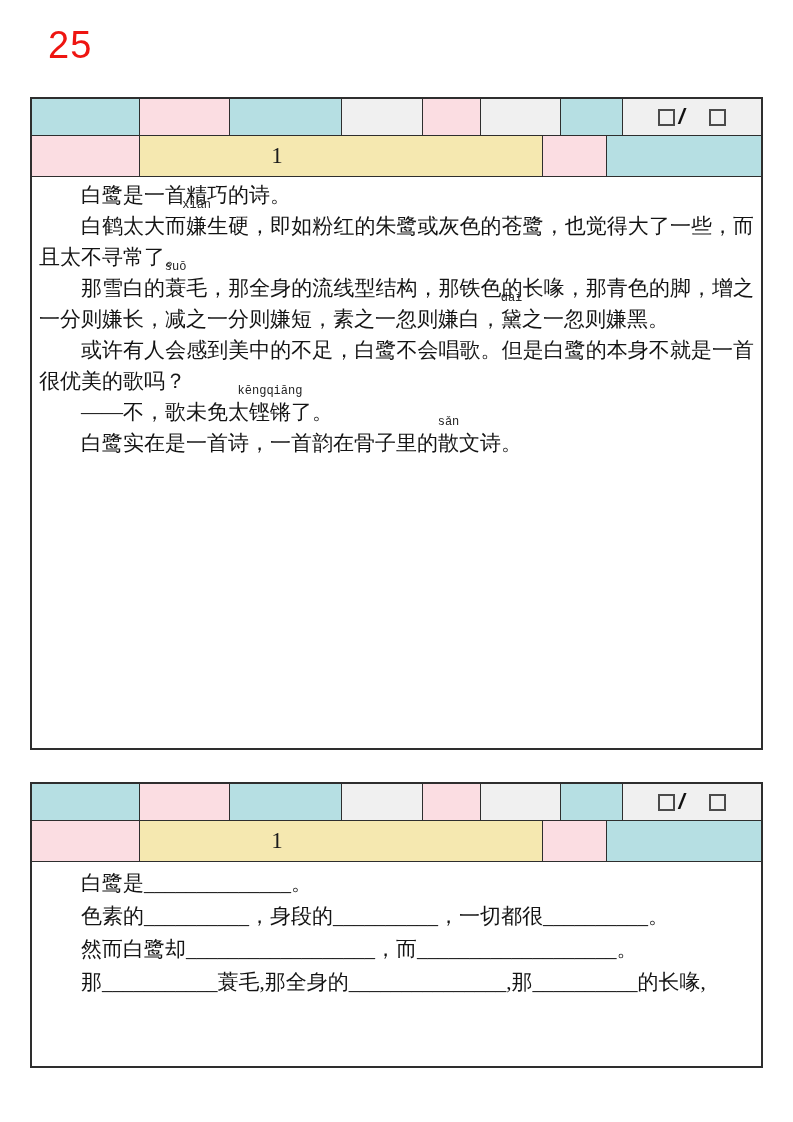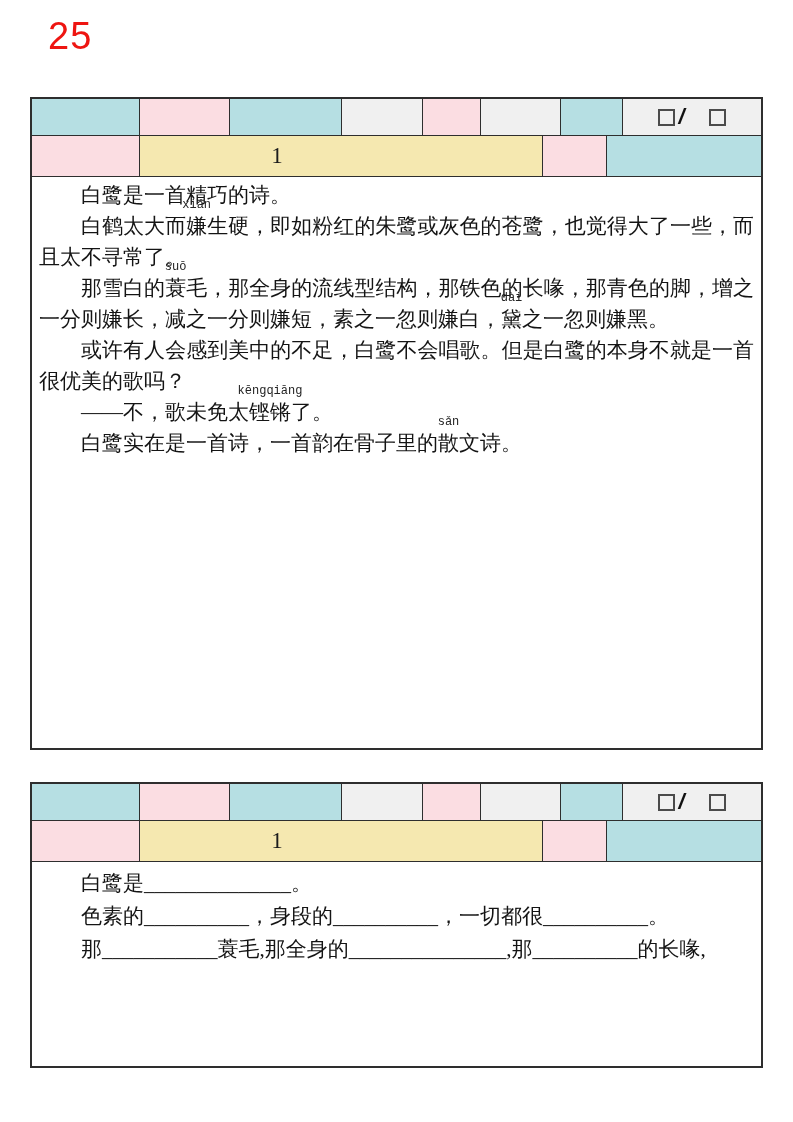--- a/index.html
+++ b/index.html
@@ -1,20 +1,20 @@
 <!DOCTYPE html>
 <html style="--teal: #b6dfe3; --pink: #fbdde2; --yellow: #f5e8b0; --gray: #f0f0f0; --red: #ee1511; --border: #2e2e2e; --text: #141414;"><head>
 <meta charset="utf-8">
 <style>
   html,body{margin:0;padding:0;}
   body{background:#ffffff;font-family:"Liberation Serif","DejaVu Serif",serif;}
   .page{position:relative;width:793px;height:1122px;background:#fff;overflow:hidden;}
 
   .page-number{
-    position:absolute;left:48px;top:15px;
+    position:absolute;left:48px;top:24px;
     font-family:"Liberation Sans","DejaVu Sans",sans-serif;
     font-size:38px;font-weight:500;letter-spacing:1px;color:var(--red,#ee1511);
   }
 
   .card{
     position:absolute;left:30px;width:733px;box-sizing:border-box;
     border:2px solid var(--border,#2e2e2e);background:#fff;
   }
   .card1{top:97px;height:653px;}
   .card2{top:782px;height:286px;}
@@ -118,17 +118,18 @@
       <div class="cell pink w108"></div>
       <div class="cell yellow w403 num-cell">
         <span class="lesson-num">1</span>
       </div>
       <div class="cell pink w64"></div>
       <div class="cell teal grow"></div>
     </div>
     <div class="card-body body2">
         <p>白鹭是<span class="blank">______________</span>。</p>
         <p>色素的<span class="blank">__________</span>，身段的<span class="blank">__________</span>，一切都很<span class="blank">__________</span>。</p>
+        <p>然而白鹭却<span class="blank">__________________</span>，而<span class="blank">___________________</span>。</p>
         <p>那<span class="blank">___________</span>蓑毛,那全身的<span class="blank">_______________</span>,那<span class="blank">__________</span>的长喙,</p>
       </div>
   </section>
 
 </div>
 
 </body></html>

